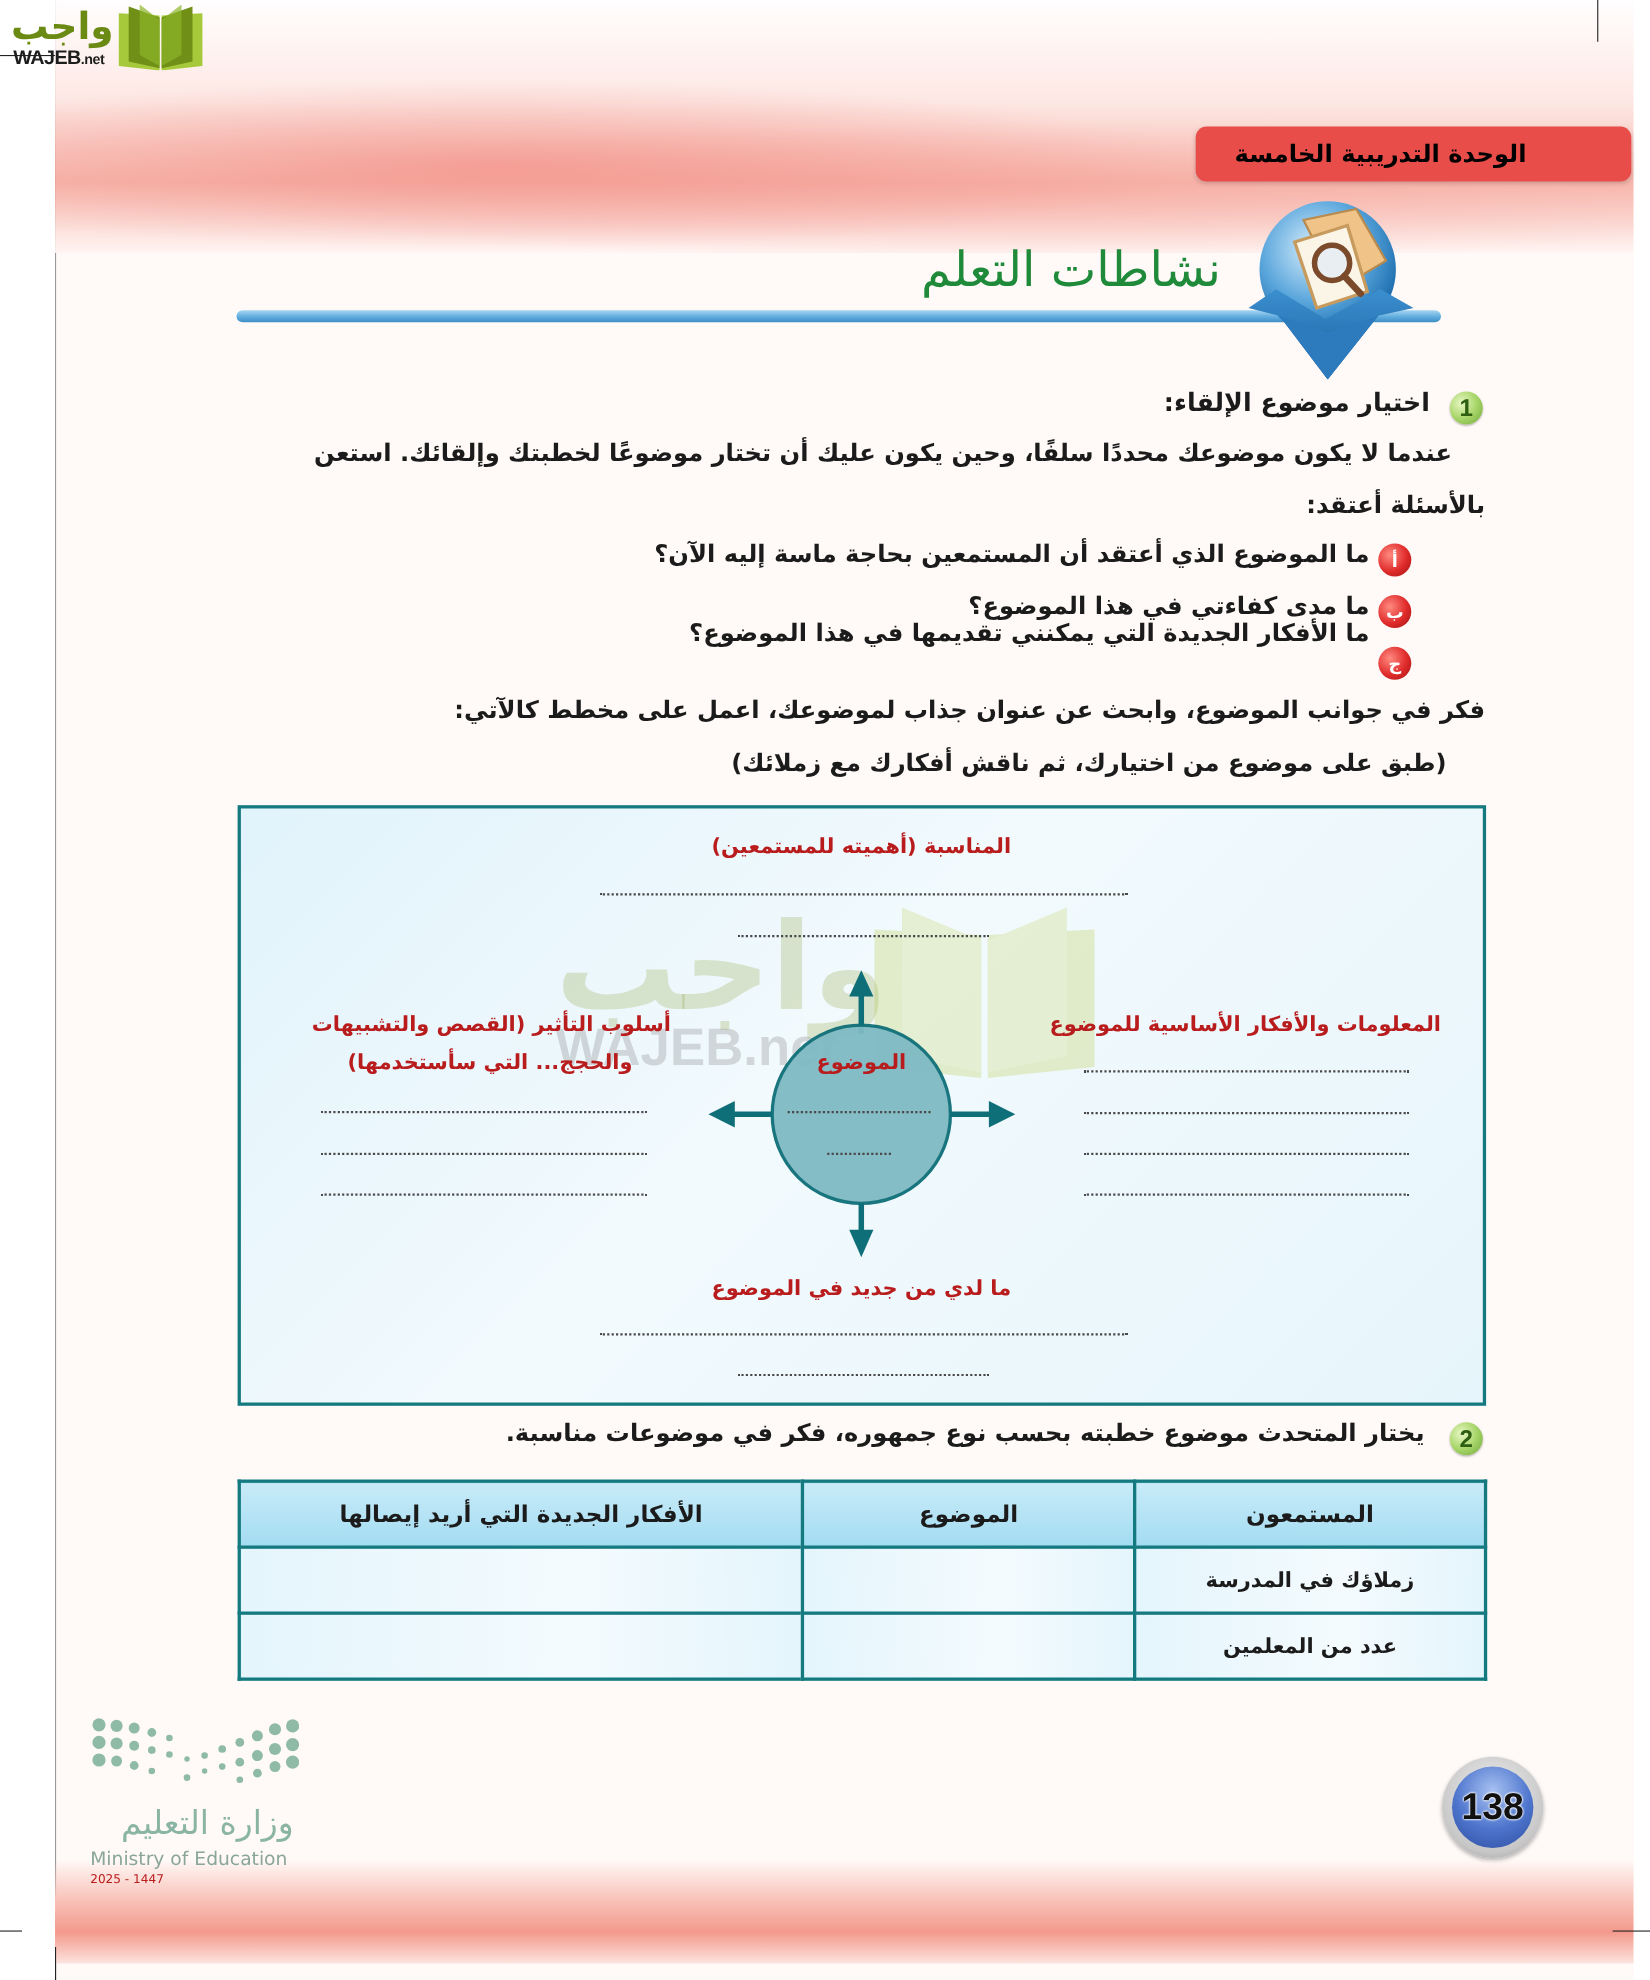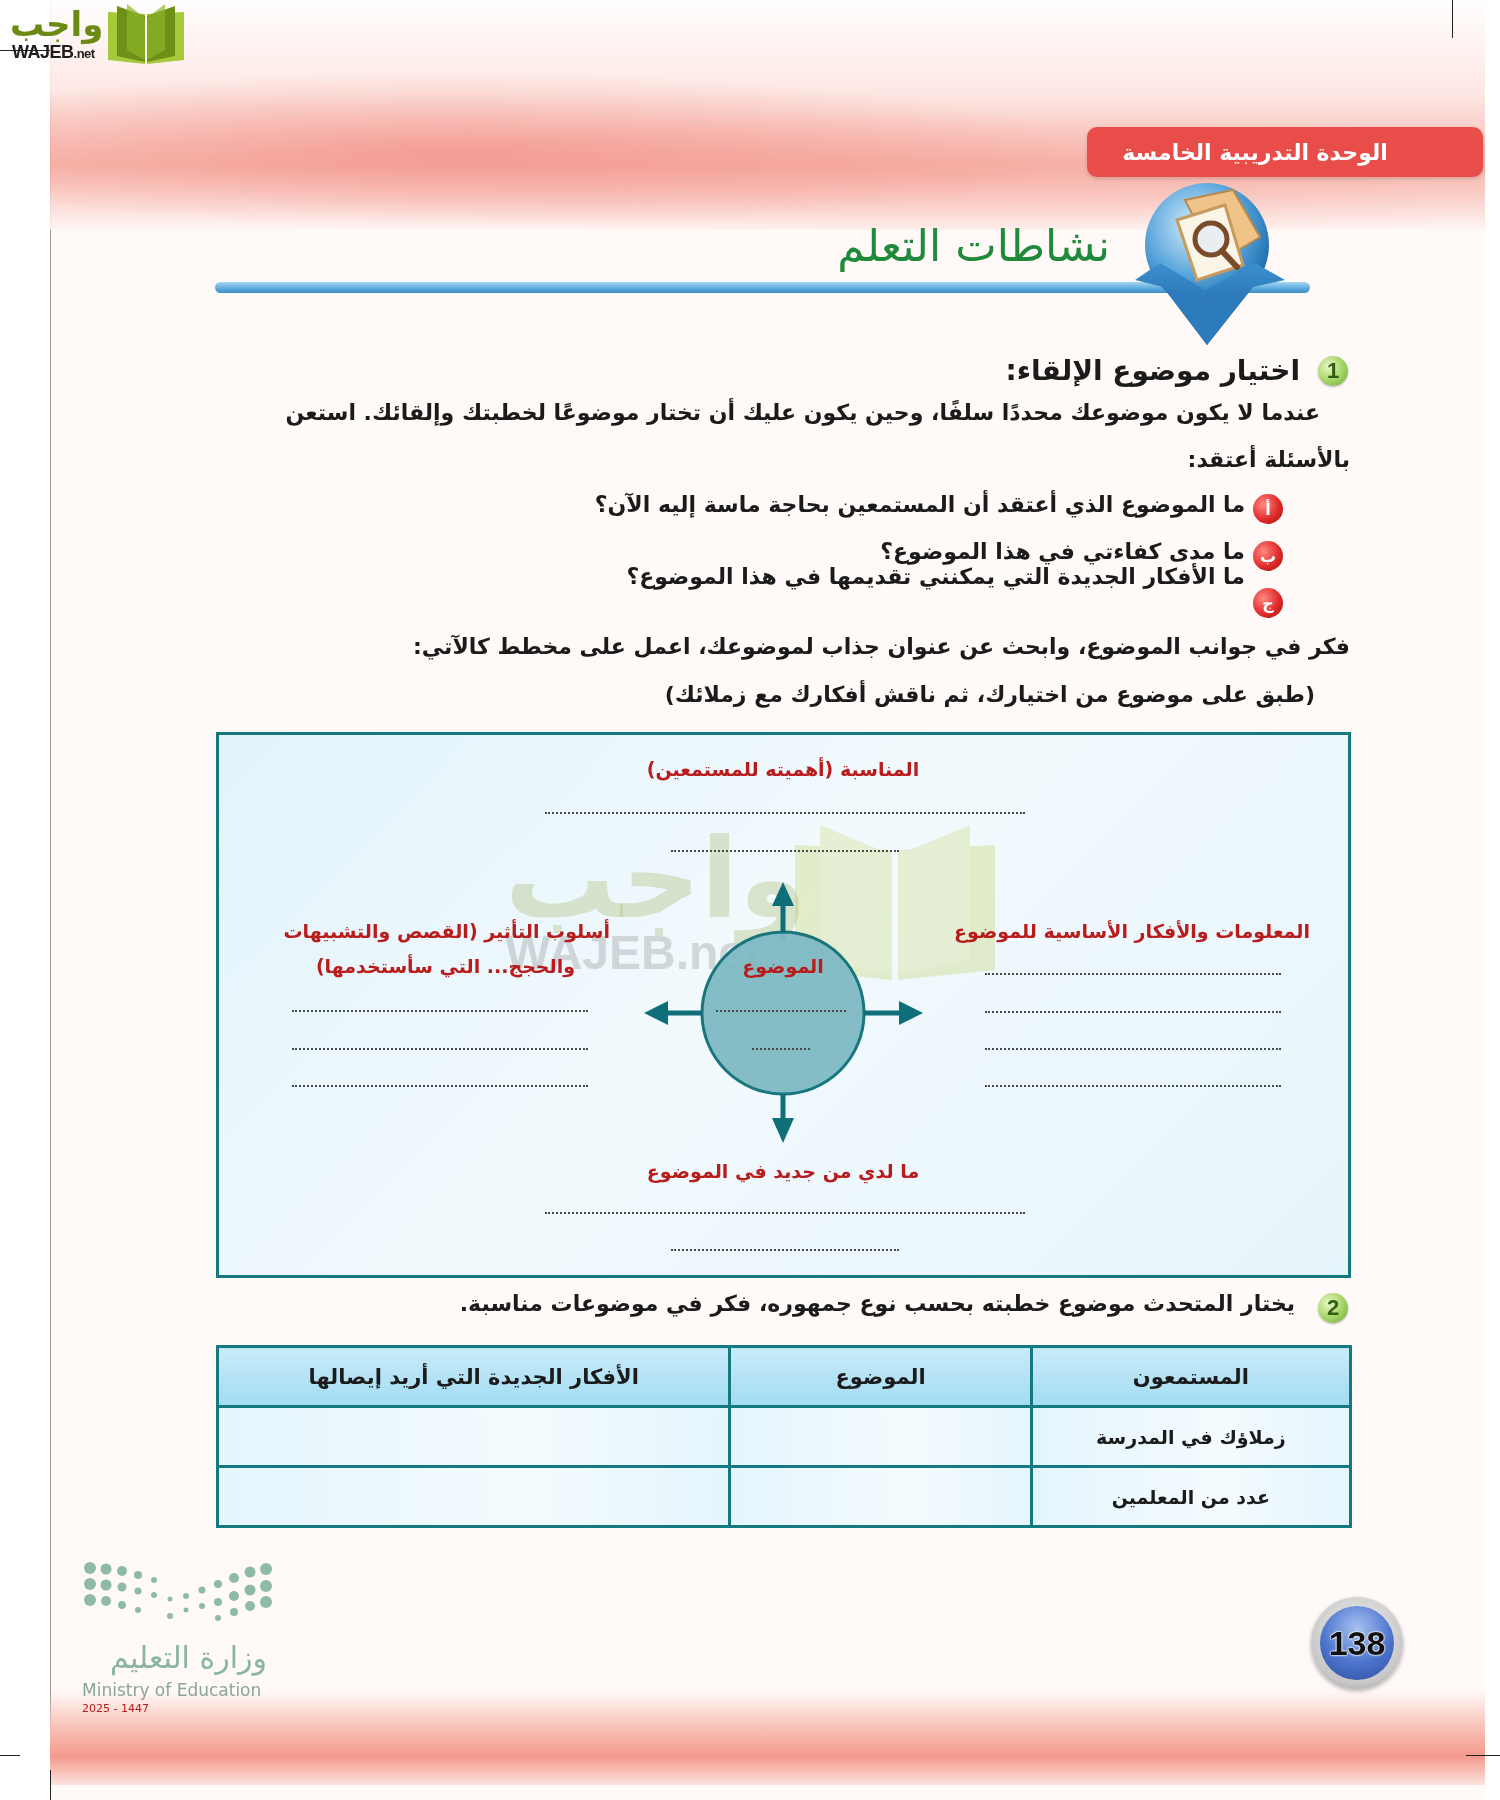--- a/index.html
+++ b/index.html
@@ -20,22 +20,22 @@
   .crop-mark { background: #222; }
 
   
   .logo-ar { left: 10px; top: 4px; font-family: "DejaVu Sans", sans-serif; font-weight: bold; font-size: 34px; color: #6b8a13; direction: rtl; }
   .logo-en { left: 12px; top: 42px; font-family: "Liberation Sans", sans-serif; font-weight: bold; font-size: 18px; color: #1d1d1d; direction: ltr; letter-spacing: -0.5px; }
   .logo-en small { font-size: 13px; }
   .logo-book { left: 105px; top: 4px; width: 82px; height: 60px; }
 
   
   .unit-label { left: 1087px; top: 115px; width: 396px; height: 50px; background: #e94d4a; border-radius: 10px;
-    color: #ffffff; font-weight: bold; font-size: 22px; display: flex; align-items: center; justify-content: center;
-    box-shadow: 0 2px 4px rgba(0,0,0,0.15); padding-right: 60px; margin-top: 12px; }
+    color: #000000; font-weight: bold; font-size: 22px; display: flex; align-items: center; justify-content: center;
+    box-shadow: 0 2px 4px rgba(0,0,0,0.15); padding-right: 60px; }
 
   
   .section-title { left: 800px; top: 220px; width: 310px; text-align: right; font-size: 44px; color: #1f8a3a; font-family: "DejaVu Sans", sans-serif; }
   .title-bar { left: 215px; top: 282px; width: 1095px; height: 11px; border-radius: 6px;
     background: linear-gradient(180deg, #a6d6f2 0%, #5ba9dc 60%, #3e8dc5 100%); }
   .title-icon { left: 1125px; top: 175px; width: 185px; height: 170px; }
 
   
   .num-badge { width: 30px; height: 30px; border-radius: 50%;
     background: radial-gradient(circle at 35% 35%, #e8f7c4 0%, #a8d66a 50%, #6ea637 100%);
@@ -118,21 +118,21 @@
   <circle cx="82" cy="70" r="62" fill="url(#gBall)"></circle>
   <path d="M60 25 L108 15 L135 62 L92 88 Z" fill="#f0c488" stroke="#b98a4d" stroke-width="2"></path>
   <path d="M52 45 L100 30 L118 90 L72 105 Z" fill="#fbf5e8" stroke="#c79a5d" stroke-width="3"></path>
   <circle cx="86" cy="64" r="16" fill="#e8eef2" stroke="#7a4a2a" stroke-width="5"></circle>
   <line x1="97" y1="76" x2="112" y2="92" stroke="#7a4a2a" stroke-width="6" stroke-linecap="round"></line>
   <path d="M10 105 L35 88 L80 115 L130 88 L160 105 L128 112 L82 170 L38 112 Z" fill="url(#gRib)"></path>
   <path d="M38 112 L82 170 L128 112 L82 128 Z" fill="#2d7bbd"></path>
 </svg>
 
 <div class="abs num-badge" style="left:1318px;top:356px;">1</div>
-<div class="abs txt" style="right:200px;top:354px;font-size:28px;margin-left:40px;">اختيار موضوع الإلقاء:</div>
+<div class="abs txt" style="right:200px;top:354px;font-size:23px;margin-left:40px;">اختيار موضوع الإلقاء:</div>
 
 <div class="abs txt" style="right:180px;top:400px;font-size:22px;">عندما لا يكون موضوعك محددًا سلفًا، وحين يكون عليك أن تختار موضوعًا لخطبتك وإلقائك. استعن</div>
 <div class="abs txt" style="right:150px;top:447px;font-size:22px;">بالأسئلة أعتقد:</div>
 
 <div class="abs letter-badge" style="left:1253px;top:494px;">أ</div>
 <div class="abs txt" style="right:255px;top:492px;">ما الموضوع الذي أعتقد أن المستمعين بحاجة ماسة إليه الآن؟</div>
 
 <div class="abs letter-badge" style="left:1253px;top:541px;">ب</div>
 <div class="abs txt" style="right:255px;top:539px;">ما مدى كفاءتي في هذا الموضوع؟</div>
 

